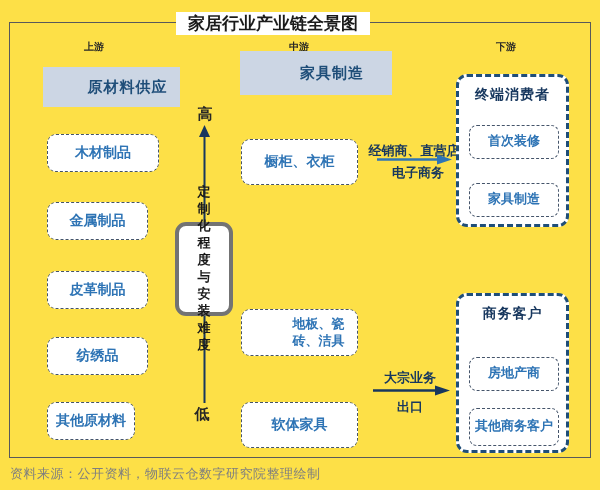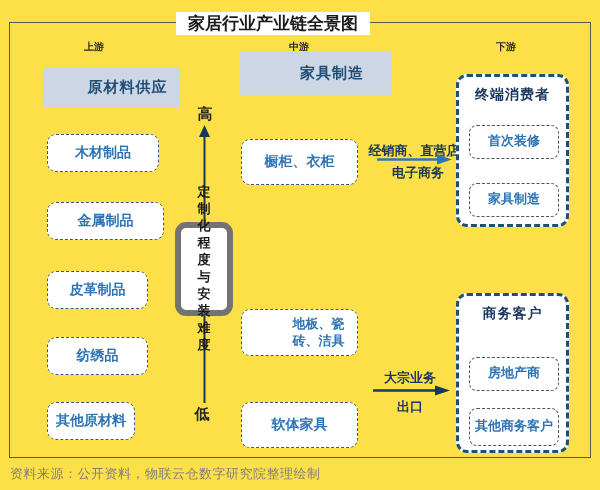--- a/index.html
+++ b/index.html
@@ -47,21 +47,21 @@
     display:flex;align-items:center;justify-content:center;text-align:right;
     line-height:16px;padding:1px 4px;box-sizing:border-box;
   }
   .axis-svg{position:absolute;z-index:1;}
   .axis-label{
     position:absolute;transform:translateX(-50%);
     font-size:15px;font-weight:bold;color:#262626;z-index:2;white-space:nowrap;
   }
   .axis-box{
     position:absolute;left:175px;top:222px;width:58px;height:94px;
-    border:6px solid #737373;border-radius:11px;background:#ffffff;
+    border:4px solid #737373;border-radius:11px;background:#ffffff;
     display:flex;align-items:center;justify-content:center;text-align:center;
     font-size:13px;font-weight:bold;color:#1a1a1a;line-height:17px;
     padding:2px 13px;box-sizing:border-box;z-index:3;word-break:break-all;
   }
   .flow-label{
     position:absolute;transform:translateX(-50%);white-space:nowrap;
     font-size:13px;font-weight:bold;color:#17375e;z-index:2;
   }
   .flow-svg{position:absolute;z-index:2;}
   .source-note{
@@ -77,21 +77,21 @@
   <div class="frame"></div>
 
   <div class="diagram-title">家居行业产业链全景图</div>
 
   <div class="col-label" style="left:94px;top:40px;">上游</div>
   <div class="col-label" style="left:299px;top:40px;">中游</div>
   <div class="col-label" style="left:506px;top:40px;">下游</div>
 
   <div class="stage-header" style="left:43px;top:67px;width:105px;height:40px;">原材料供应</div>
   <div class="node" style="left:47px;top:134px;width:112px;height:38px;">木材制品</div>
-  <div class="node" style="left:47px;top:202px;width:117px;height:38px;">金属制品</div>
+  <div class="node" style="left:47px;top:202px;width:101px;height:38px;">金属制品</div>
   <div class="node" style="left:47px;top:271px;width:101px;height:38px;">皮革制品</div>
   <div class="node" style="left:47px;top:337px;width:101px;height:38px;">纺绣品</div>
   <div class="node" style="left:47px;top:402px;width:88px;height:38px;">其他原材料</div>
 
   <svg class="axis-svg" style="left:195px;top:125px;" width="19" height="280" viewBox="0 0 19 280">
     <line x1="9.5" y1="10" x2="9.5" y2="278" stroke="#17375e" stroke-width="2"></line>
     <polygon points="9.5,0 4,12 15,12" fill="#17375e"></polygon>
   </svg>
   <div class="axis-label" style="left:205px;top:105px;">高</div>
   <div class="axis-label" style="left:202px;top:405px;">低</div>

